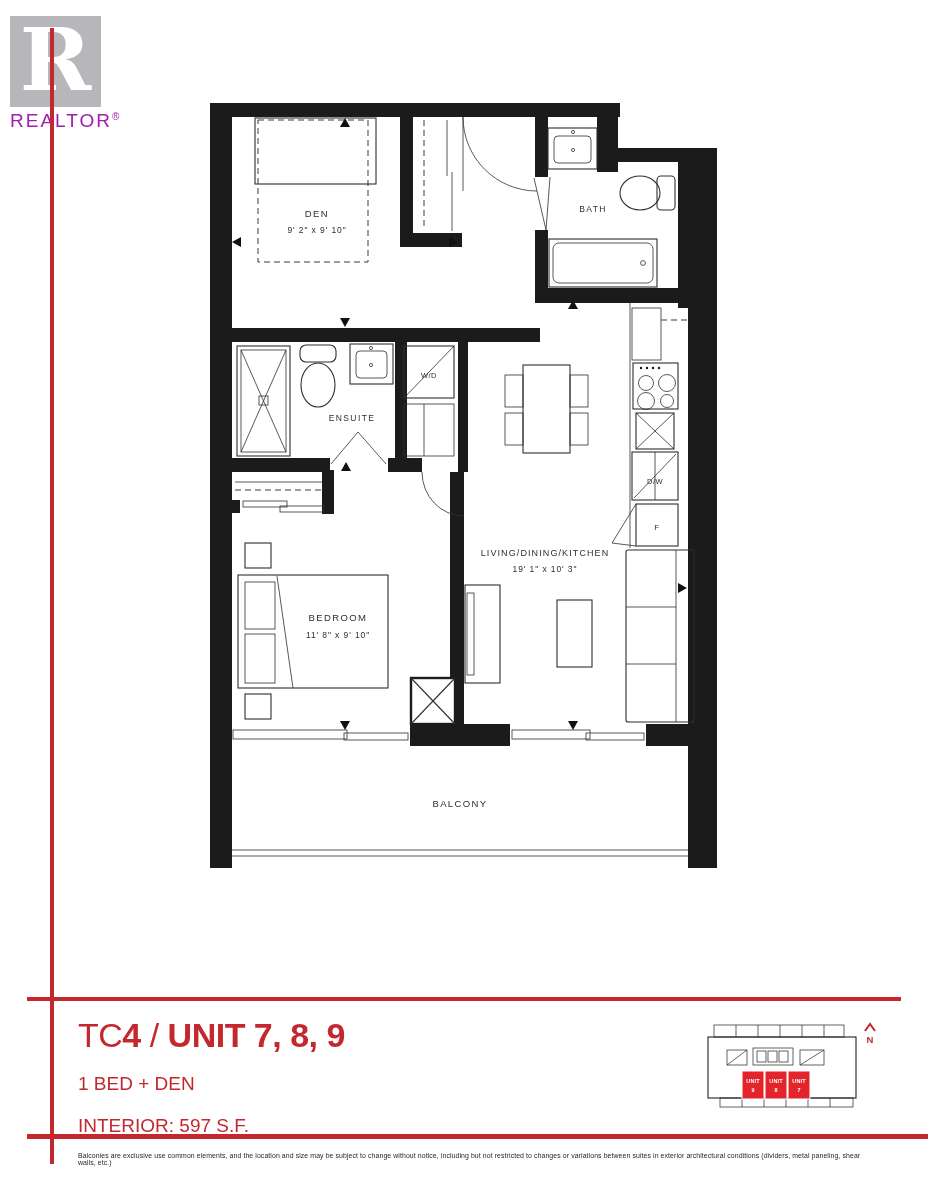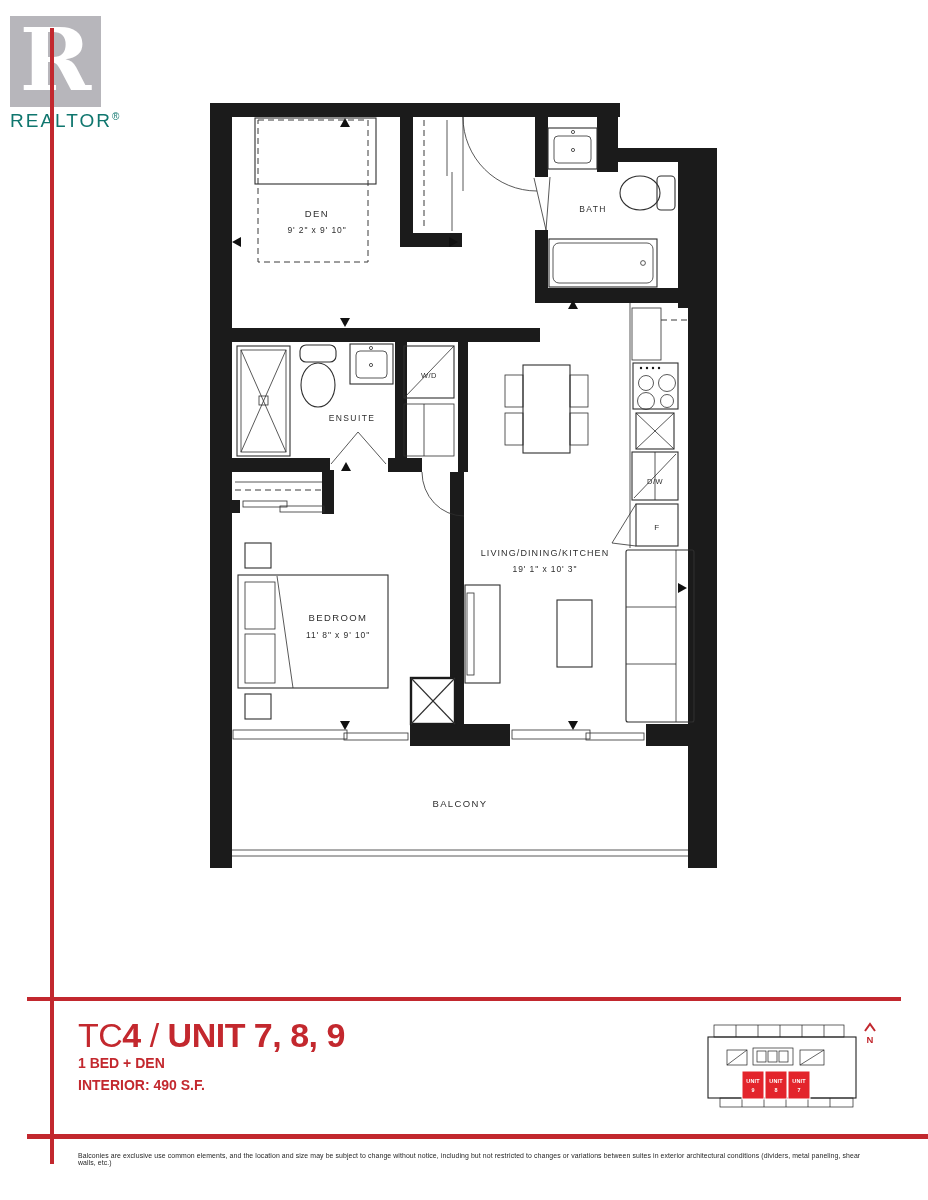--- a/index.html
+++ b/index.html
@@ -8,28 +8,28 @@
     font-family:"Liberation Sans",sans-serif;overflow:hidden;
   }
   
   .vline{position:absolute;left:50px;top:28px;width:4px;height:1136px;background:#c2282e;z-index:30;}
   .hline1{position:absolute;left:27px;top:997px;width:874px;height:4px;background:#c2282e;z-index:29;}
   .hline2{position:absolute;left:27px;top:1134px;width:901px;height:5px;background:#c2282e;z-index:29;}
   
   .logo{position:absolute;left:10px;top:16px;z-index:5;}
   .logo-box{width:91px;height:91px;background:#b7b6bb;display:flex;align-items:center;justify-content:center;}
   .logo-r{font-family:"DejaVu Serif",serif;font-weight:bold;font-size:86px;line-height:86px;color:#ffffff;margin-top:-4px;}
-  .logo-caption{margin-top:3px;font-size:19px;letter-spacing:2px;color:#0f766e;font-family:"Liberation Sans",sans-serif;}
+  .logo-caption{margin-top:3px;font-size:19px;letter-spacing:2px;color:#a21caf;font-family:"Liberation Sans",sans-serif;}
   .logo-caption sup{font-size:10px;letter-spacing:0;}
   
   .title-block{position:absolute;left:78px;top:1017px;color:#c3282e;z-index:31;}
   .tb-line1{font-size:34px;line-height:36px;letter-spacing:-0.5px;white-space:nowrap;}
   .tb-line1 .light{font-weight:400;text-align:center;}
   .tb-line1 .bold{font-weight:700;}
-  .tb-sub{font-size:14px;line-height:21.5px;font-weight:700;letter-spacing:0;}
+  .tb-sub{font-size:19px;line-height:21.5px;font-weight:400;letter-spacing:0;margin-top:20px;}
   
   .disclaimer{position:absolute;left:78px;top:1152px;width:800px;font-size:6.9px;color:#1e1e1e;z-index:31;letter-spacing:0.1px;}
   
   svg.plan{position:absolute;left:0;top:0;z-index:10;}
   .wall{fill:#1b1b1b;stroke:none;}
   .thin{fill:none;stroke:#2f2f2f;stroke-width:1.1;}
   .thin2{fill:none;stroke:#2f2f2f;stroke-width:0.8;}
   .thick{fill:#ffffff;stroke:#1b1b1b;stroke-width:2.4;}
   .dash{fill:none;stroke:#3a3a3a;stroke-width:1;stroke-dasharray:6 4;}
   .arrow{fill:#111;}
@@ -258,16 +258,16 @@
     <text class="unit-label" x="799" y="1092">7</text>
 
     <path d="M865,1031 L870,1024 L875,1031" fill="none" stroke="#c2282e" stroke-width="2"></path>
     <text class="north-n" x="870" y="1043">N</text>
   </g>
 </svg>
 
 <div class="title-block">
   <div class="tb-line1"><span class="light">TC</span><span class="bold">4</span><span class="light"> / </span><span class="bold">UNIT 7, 8, 9</span></div>
   <div class="tb-sub">1 BED + DEN</div>
-  <div class="tb-sub">INTERIOR: 490 S.F.</div>
+  <div class="tb-sub">INTERIOR: 597 S.F.</div>
 </div>
 
 <div class="disclaimer">Balconies are exclusive use common elements, and the location and size may be subject to change without notice, including but not restricted to changes or variations between suites in exterior architectural conditions (dividers, metal paneling, shear walls, etc.)</div>
 
 </body></html>

